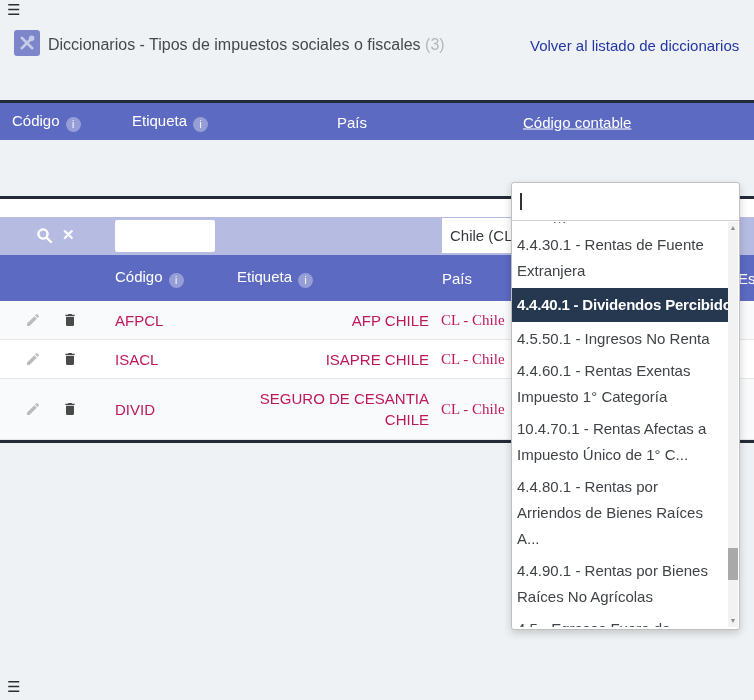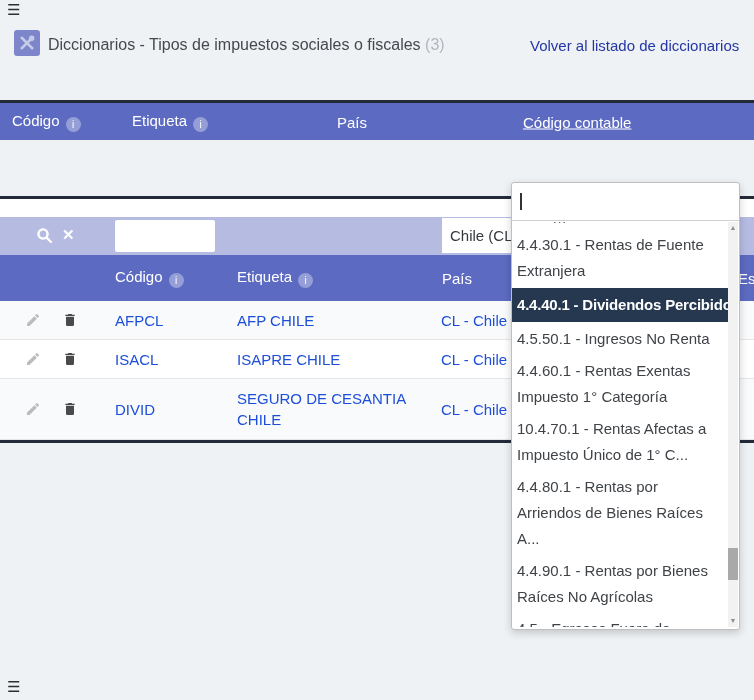--- a/index.html
+++ b/index.html
@@ -47,22 +47,22 @@
   .filter-input{position:absolute;left:115px;top:3px;width:100px;height:32px;background:#fff;border:none;outline:none;
                 border-radius:2px;font-family:"Liberation Sans",sans-serif;font-size:15px;padding:0 6px;box-sizing:border-box;}
   .filter-select{position:absolute;left:442px;top:1px;width:122px;height:35px;background:#fff;font-size:15px;
                  color:#35383c;line-height:35px;padding-left:8px;box-sizing:border-box;cursor:pointer;white-space:nowrap;overflow:hidden;}
   .thead{position:relative;height:46px;background:var(--purple);}
   .thead .lbl{position:absolute;top:50%;transform:translateY(-50%);color:#fff;font-size:15px;white-space:nowrap;}
   .trow{position:relative;background:#fff;border-bottom:1px solid #e6e6e6;}
   .trow.alt{background:#f9fafb;}
   .trow.h38{height:38px;} .trow.h60{height:60px;}
   .trow:last-of-type{border-bottom:none;}
-  .cell{position:absolute;top:50%;transform:translateY(-50%);font-size:15px;color:#1d4ed8;}
-  .c-cod{left:115px;} .c-eti{left:237px;width:192px;line-height:21px;} .c-pais{left:441px;}
+  .cell{position:absolute;top:50%;transform:translateY(-50%);font-size:15px;color:#be185d;text-align:right;}
+  .c-cod{left:115px;} .c-eti{left:237px;width:192px;line-height:21px;} .c-pais{left:441px;font-family:Liberation Serif, serif;}
   .row-ic{position:absolute;top:50%;transform:translateY(-50%);cursor:pointer;display:flex;}
   .ic-edit{left:25px;} .ic-del{left:62px;}
   .t-bottom{height:0;border-bottom:3px solid var(--dark);}
 
   
   .dd-panel{position:absolute;left:511px;top:182px;width:229px;height:448px;background:#fff;
             border:1px solid #bfbfbf;border-radius:3px;box-shadow:0 3px 9px rgba(0,0,0,.18);
             box-sizing:border-box;z-index:10;}
   .dd-search{position:relative;height:38px;border-bottom:1px solid #cfcfcf;box-sizing:border-box;}
   .dd-search input{width:90%;height:100%;border:none;outline:none;font-family:"Liberation Sans",sans-serif;

